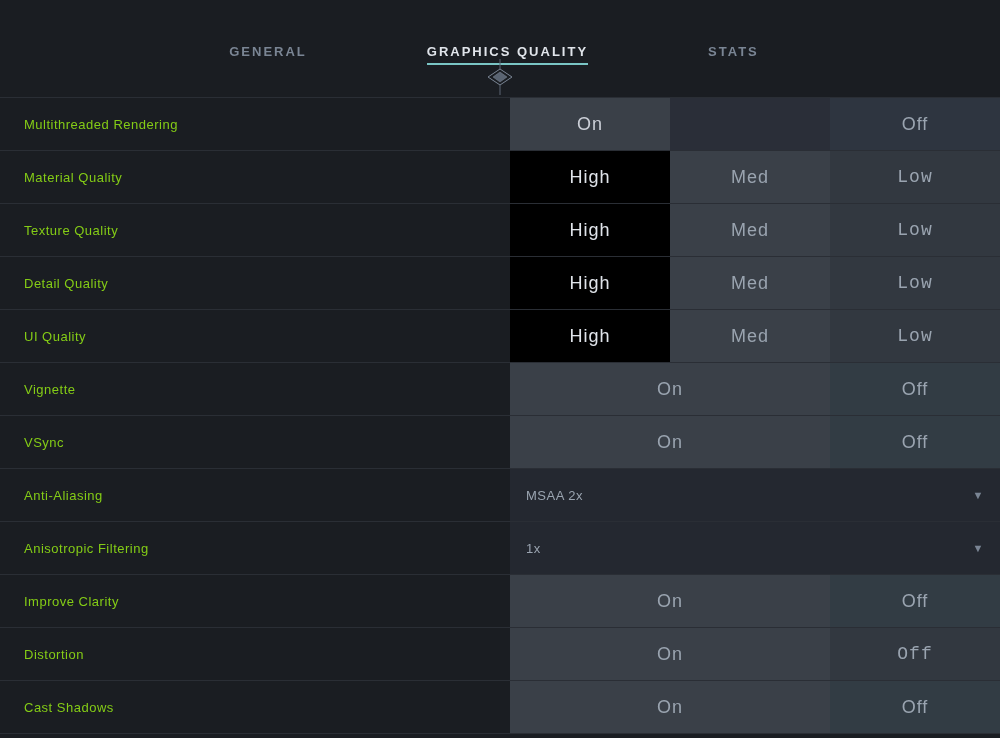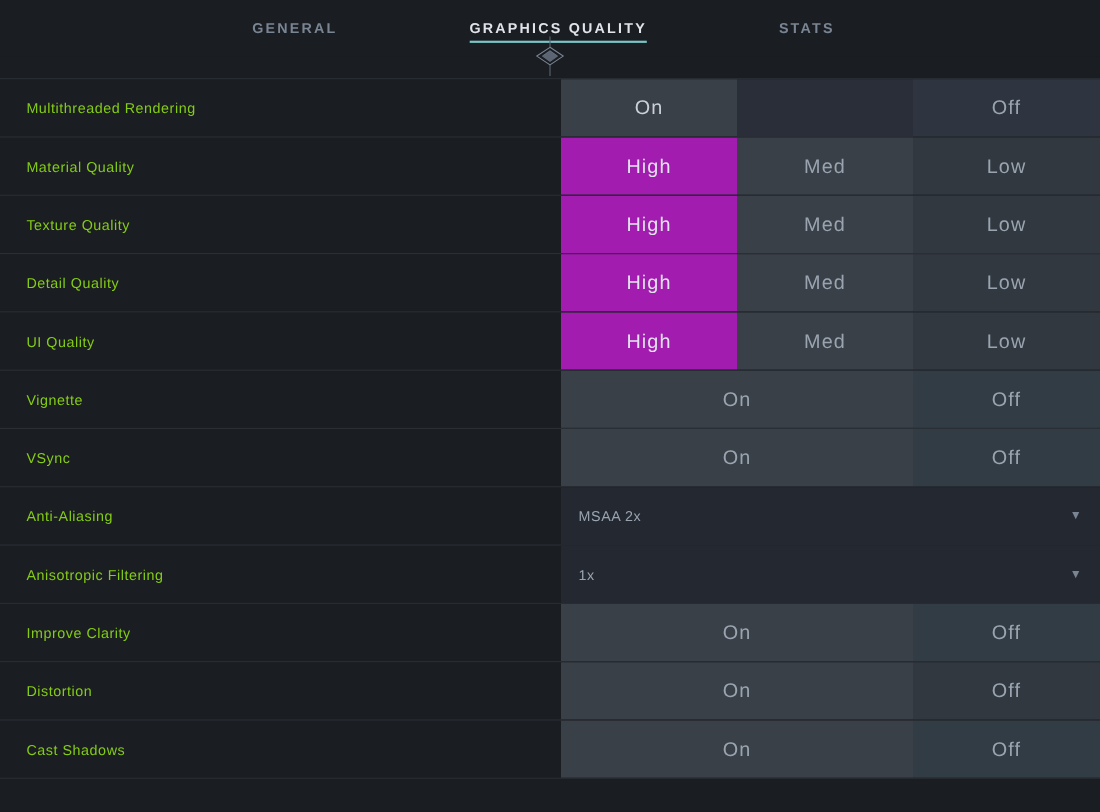--- a/index.html
+++ b/index.html
@@ -13,20 +13,21 @@
       overflow: hidden;
     }
 
     .nav-tabs {
       display: flex;
       justify-content: center;
       gap: 120px;
       padding: 18px 12px 0 0;
       position: relative;
       background: #1a1d22;
+      margin-top: 26px;
     }
 
     .nav-tab {
       font-size: 13px;
       letter-spacing: 2px;
       font-weight: 600;
       color: #7a8594;
       cursor: pointer;
       padding-bottom: 12px;
       text-transform: uppercase;
@@ -100,20 +101,21 @@
       text-align: center;
       cursor: pointer;
       color: #9aa4b0;
       font-size: 18px;
       letter-spacing: 1px;
     }
 
     .toggle-off {
       background-color: #323840;
       color: #9aa4b0;
+      font-family: Liberation Mono, monospace;
     }
 
     
     .high-cell { width: 160px; }
     .med-cell { width: 160px; }
     .low-cell { width: 160px; }
 
     
     .dropdown-cell {
       padding: 0 16px 0 0;
@@ -134,21 +136,21 @@
     .dropdown-arrow {
       position: absolute;
       right: 16px;
       top: 50%;
       transform: translateY(-50%);
       color: #7a8594;
       font-size: 11px;
     }
 
     .selected-high {
-      background-color: #a21caf;
+      background-color: #000000;
       color: #e0e4ea;
     }
 
     .selected-on {
       background-color: #3a4048;
       color: #9aa4b0;
     }
 
     
     .mt-on {

